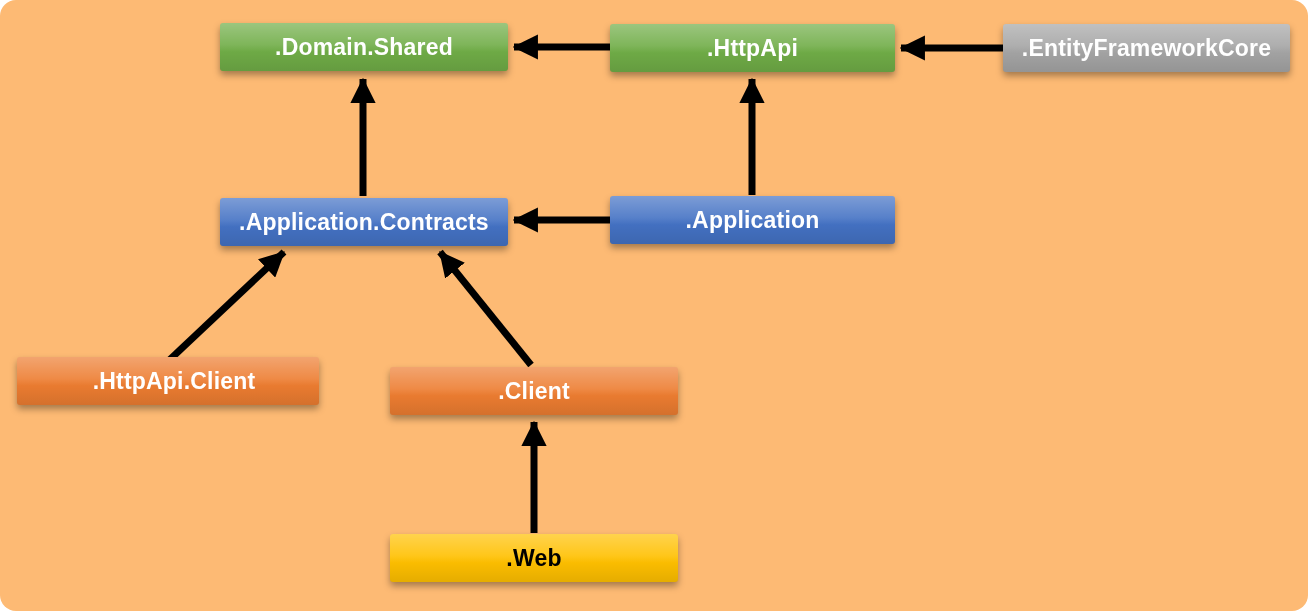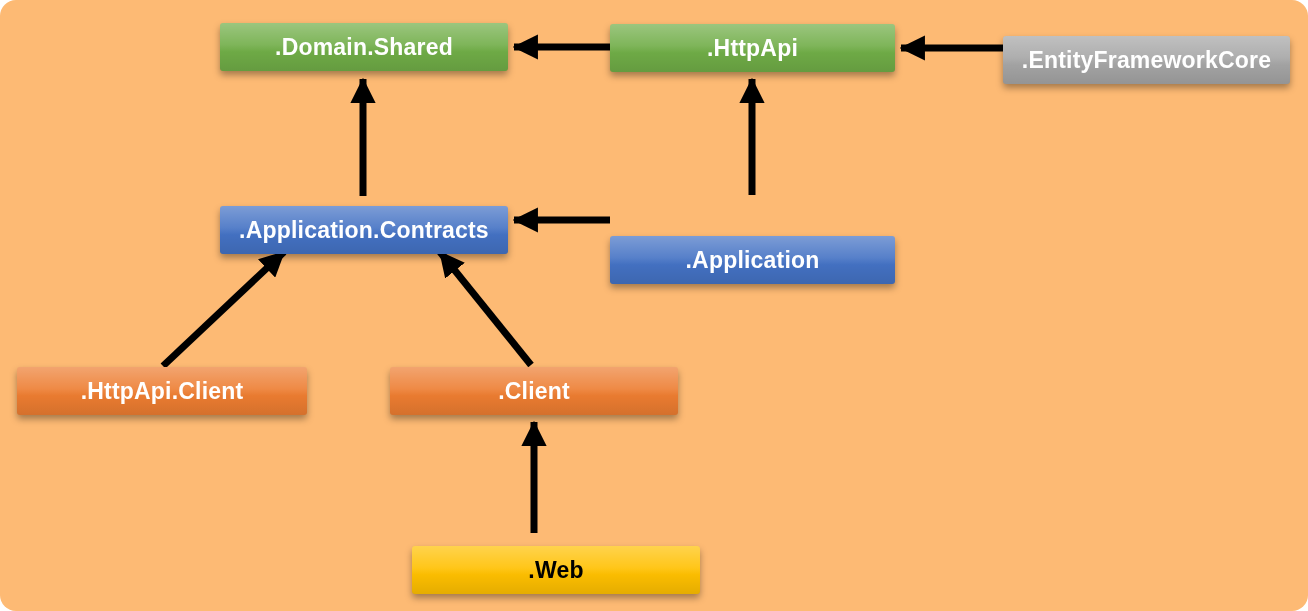--- a/index.html
+++ b/index.html
@@ -67,32 +67,32 @@
         <line x1="534" y1="533" x2="534" y2="422" stroke="#000000" stroke-width="7" marker-end="url(#arrowhead)"></line>
       </g>
   </svg>
   <div id="node-layer">
       <div class="node" style="left: 220px; top: 23px; width: 288px; height: 48px; background-color: rgb(112, 173, 71);">
         <span class="node-label" style="color: rgb(255, 255, 255);">.Domain.Shared</span>
       </div>
       <div class="node" style="left: 610px; top: 24px; width: 285px; height: 48px; background-color: rgb(112, 173, 71);">
         <span class="node-label" style="color: rgb(255, 255, 255);">.HttpApi</span>
       </div>
-      <div class="node" style="left: 1003px; top: 36px; width: 287px; height: 48px; background-color: rgb(165, 165, 165);">
+      <div class="node" style="left: 1003px; top: 24px; width: 287px; height: 48px; background-color: rgb(165, 165, 165);">
         <span class="node-label" style="color: rgb(255, 255, 255);">.EntityFrameworkCore</span>
       </div>
-      <div class="node" style="left: 220px; top: 206px; width: 288px; height: 48px; background-color: rgb(68, 114, 196);">
+      <div class="node" style="left: 220px; top: 198px; width: 288px; height: 48px; background-color: rgb(68, 114, 196);">
         <span class="node-label" style="color: rgb(255, 255, 255);">.Application.Contracts</span>
       </div>
-      <div class="node" style="left: 610px; top: 196px; width: 285px; height: 48px; background-color: rgb(68, 114, 196); margin-top: 40px;">
+      <div class="node" style="left: 610px; top: 196px; width: 285px; height: 48px; background-color: rgb(68, 114, 196);">
         <span class="node-label" style="color: rgb(255, 255, 255);">.Application</span>
       </div>
-      <div class="node" style="left: 17px; top: 367px; width: 290px; height: 48px; background-color: rgb(237, 125, 49);">
+      <div class="node" style="left: 17px; top: 357px; width: 290px; height: 48px; background-color: rgb(237, 125, 49); padding-left: 12px;">
         <span class="node-label" style="color: rgb(255, 255, 255);">.HttpApi.Client</span>
       </div>
       <div class="node" style="left: 390px; top: 367px; width: 288px; height: 48px; background-color: rgb(237, 125, 49);">
         <span class="node-label" style="color: rgb(255, 255, 255);">.Client</span>
       </div>
-      <div class="node" style="left: 412px; top: 534px; width: 288px; height: 48px; background-color: rgb(255, 192, 0); margin-top: 12px;">
+      <div class="node" style="left: 390px; top: 534px; width: 288px; height: 48px; background-color: rgb(255, 192, 0);">
         <span class="node-label" style="color: rgb(0, 0, 0);">.Web</span>
       </div>
     </div>
 </div>
 
 </body></html>

